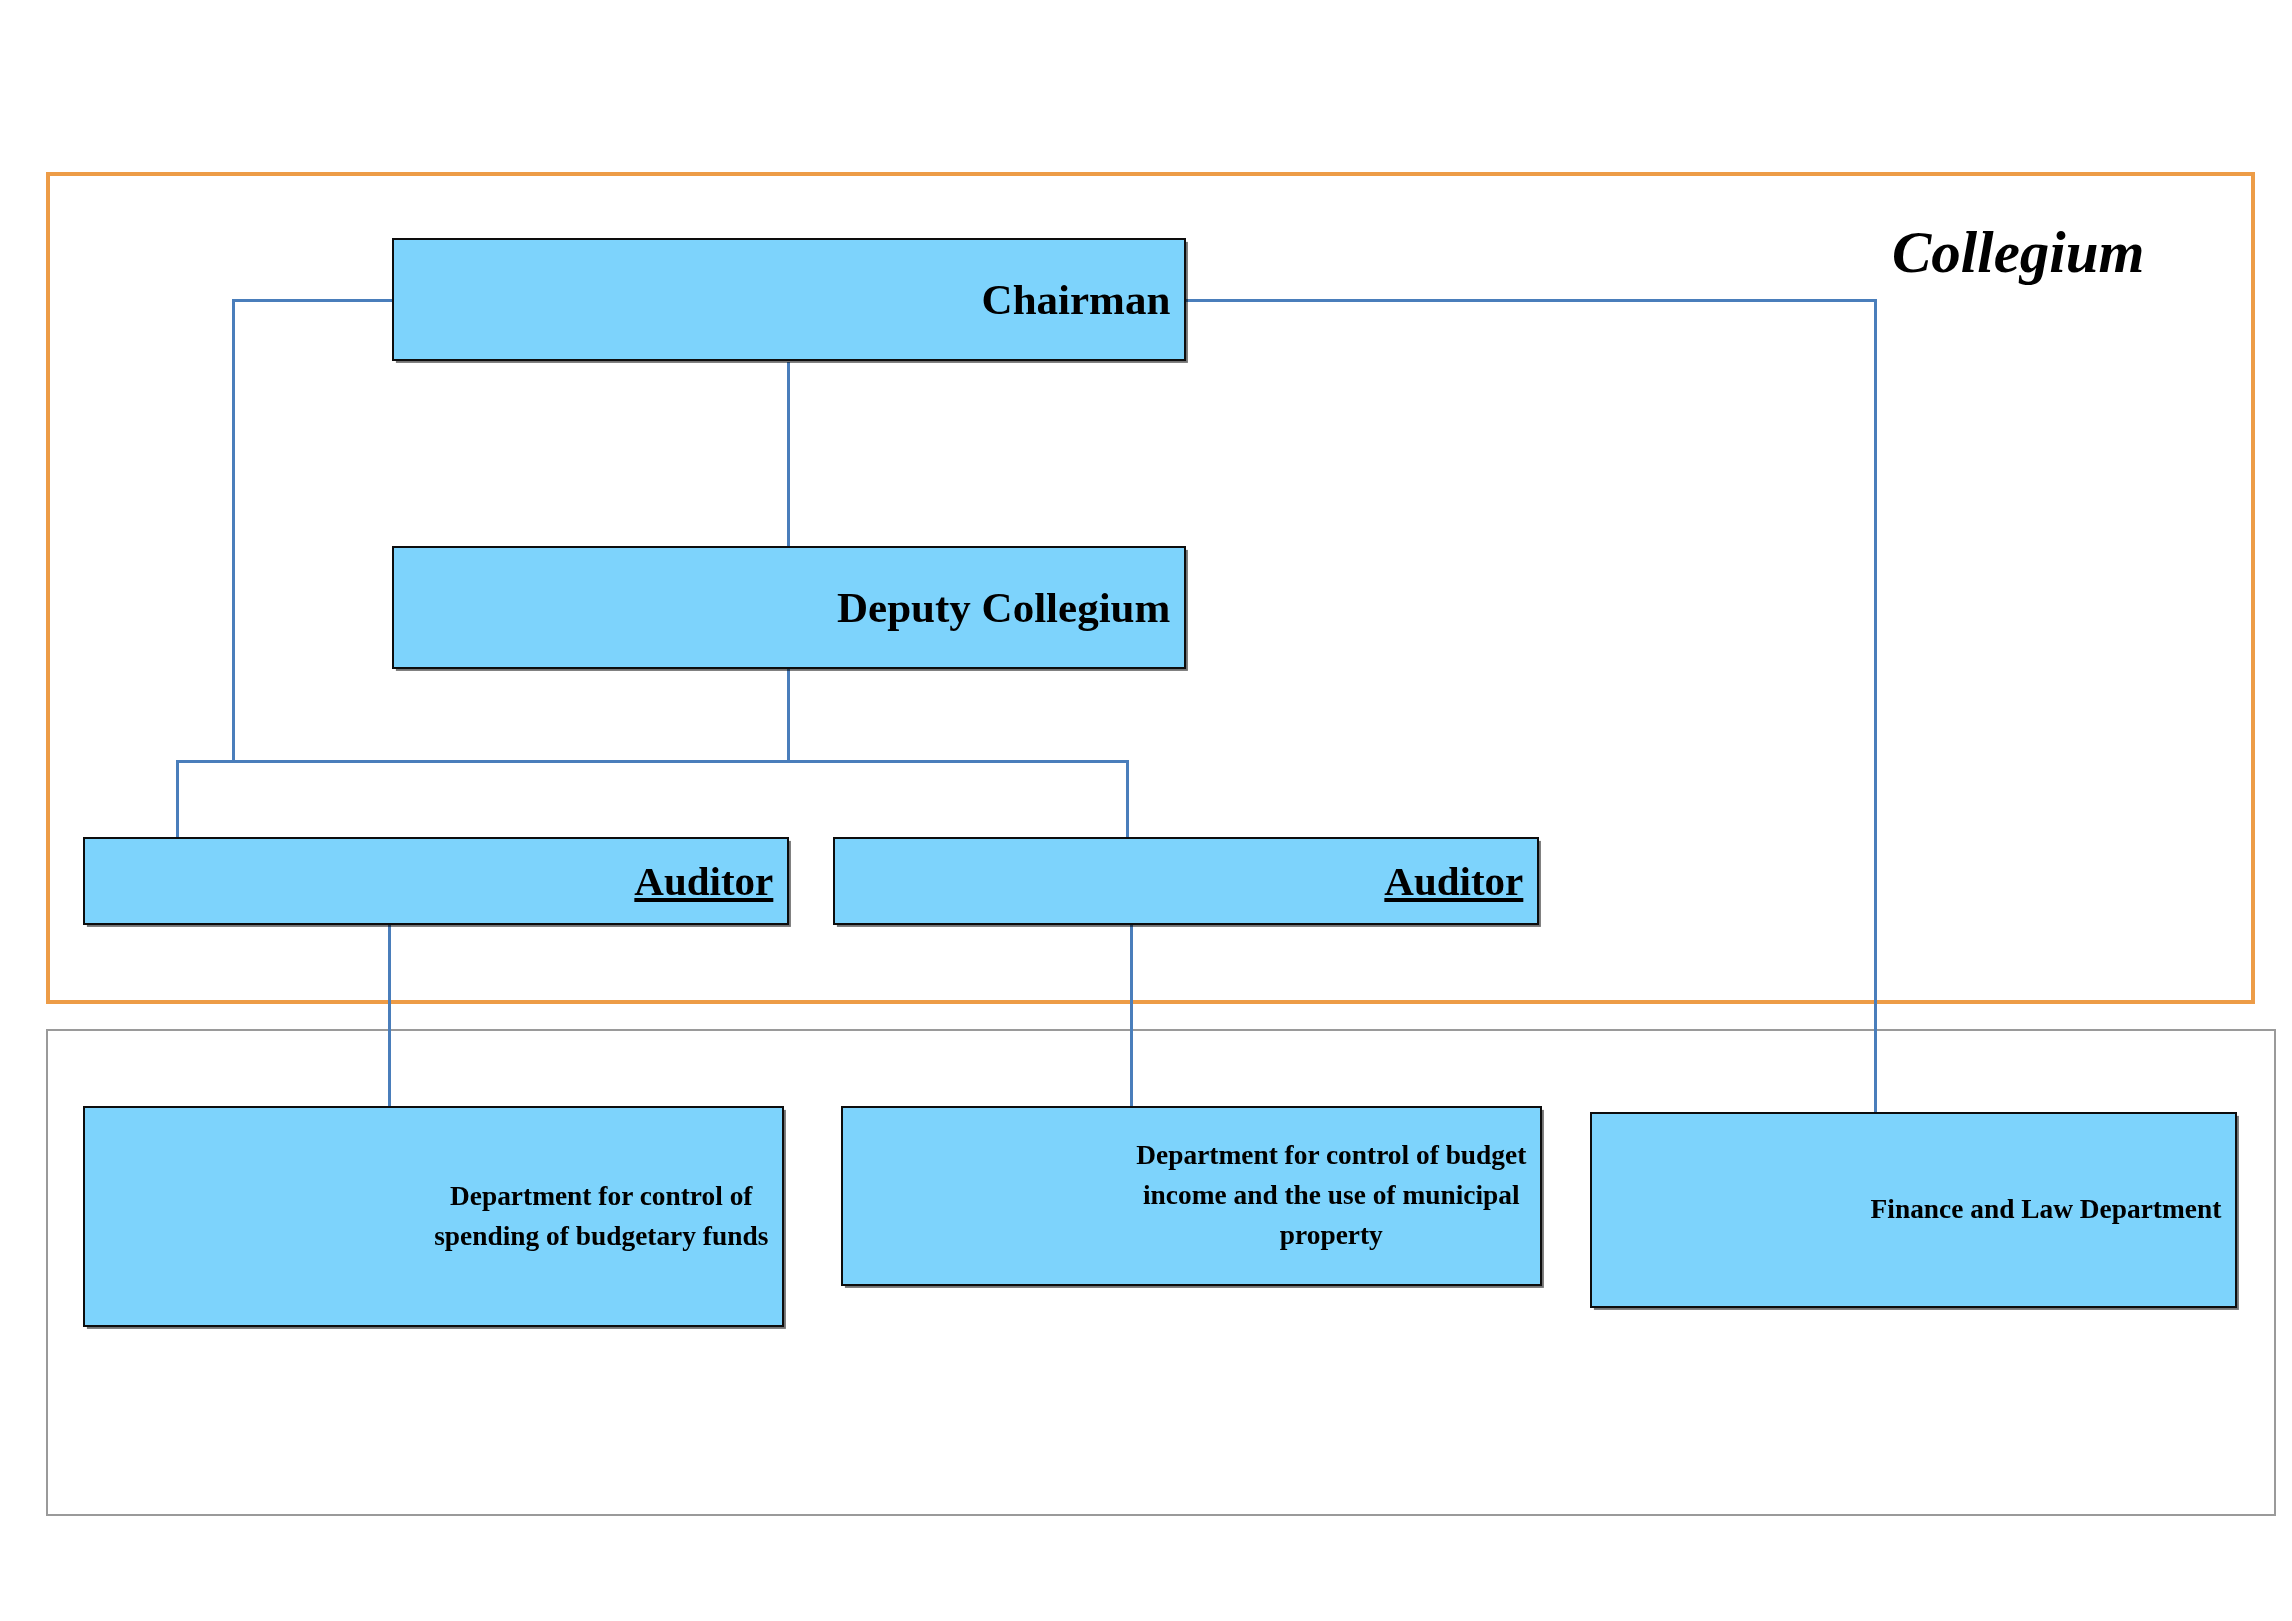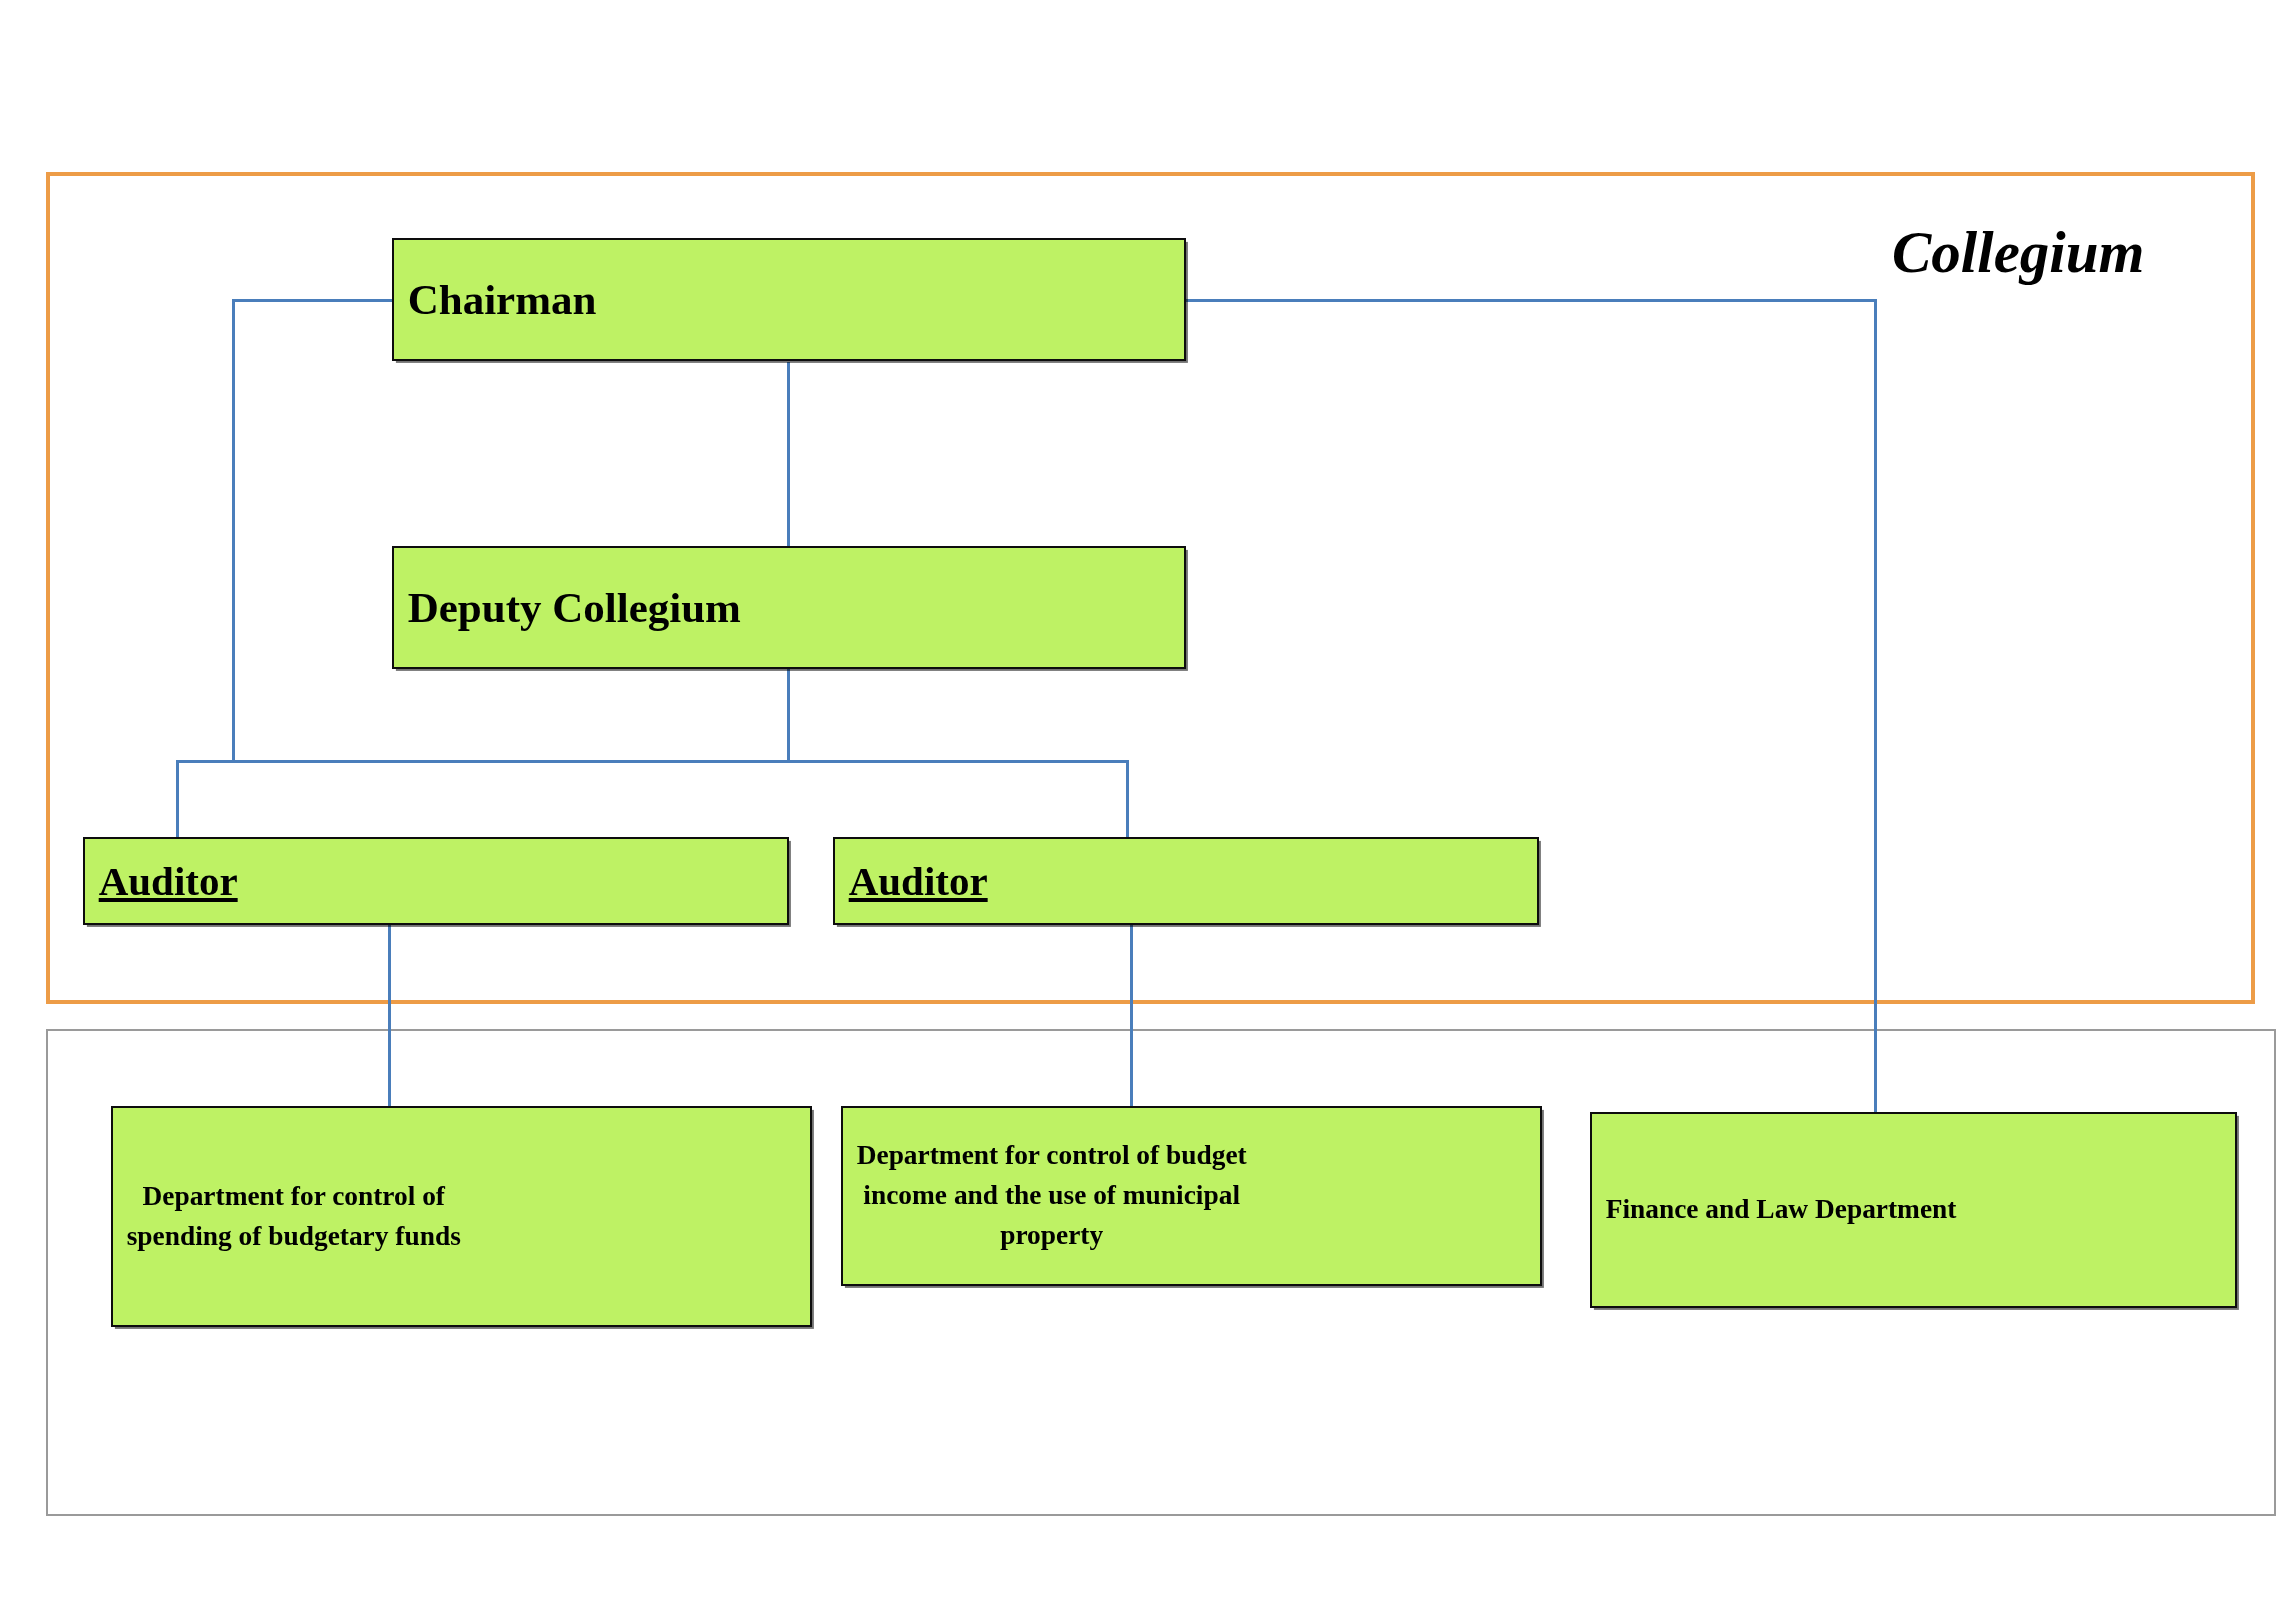--- a/index.html
+++ b/index.html
@@ -44,26 +44,26 @@
     position: absolute;
     background: #4A7EBB;
   }
   .line-h { height: 2.9px; }
   .line-v { width: 2.9px; }
 
   
   .node {
     position: absolute;
     box-sizing: border-box;
-    background: #bef264;
+    background: #7dd3fc;
     border: 2.9px solid #0d0d0d;
     box-shadow: 2.9px 2.9px 0 -1px rgba(0,0,0,0.55);
     display: flex;
     align-items: center;
-    justify-content: flex-start;
+    justify-content: flex-end;
     text-align: center;
     color: #000000;
   }
   .node-label {
     font-weight: bold;
     line-height: 1.28;
     padding: 0 13.7px;
     white-space: pre-line;
   }
 
@@ -80,21 +80,21 @@
   .node-auditor-1 {
     left: 83px; top: 837px; width: 706px; height: 88px;
   }
   .node-auditor-2 {
     left: 833px; top: 837px; width: 706px; height: 88px;
   }
   .node-auditor-1 .node-label,
   .node-auditor-2 .node-label { font-size: 41px; text-decoration: underline; }
 
   .node-dept-1 {
-    left: 83px; top: 1106px; width: 701px; height: 221px; margin-left: 28px;
+    left: 83px; top: 1106px; width: 701px; height: 221px;
   }
   .node-dept-2 {
     left: 841px; top: 1106px; width: 701px; height: 180px;
   }
   .node-dept-3 {
     left: 1590px; top: 1112px; width: 647px; height: 196px;
   }
   .node-dept-1 .node-label,
   .node-dept-2 .node-label,
   .node-dept-3 .node-label {

